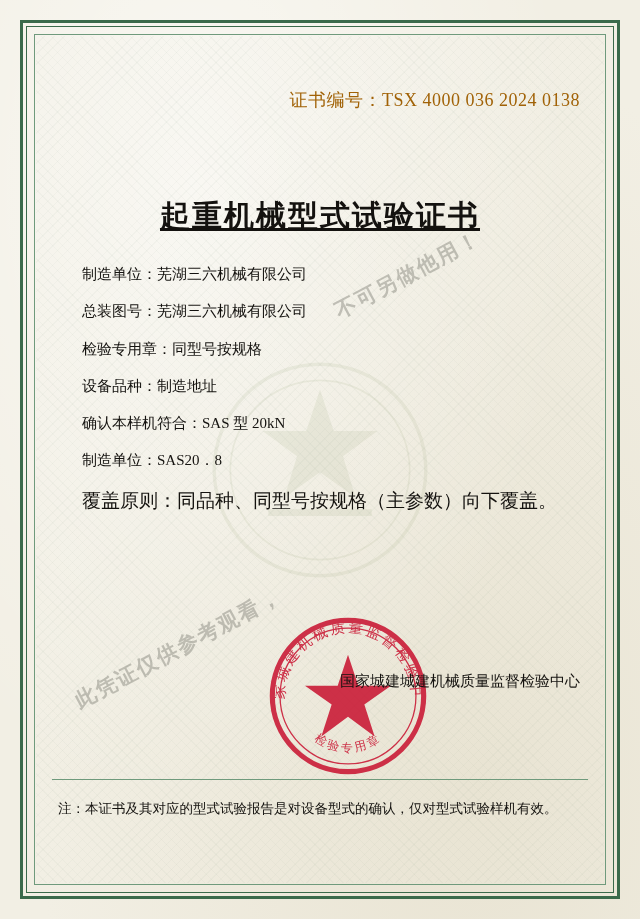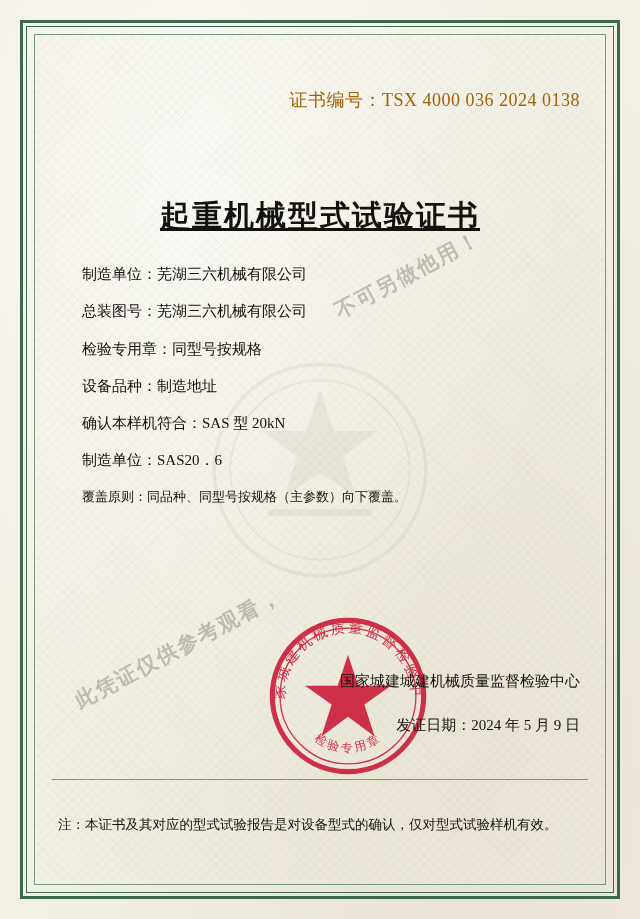--- a/index.html
+++ b/index.html
@@ -120,21 +120,21 @@
     color: #14120f;
     line-height: 1.35;
     white-space: nowrap;
   }
   .field-label { }
   .field-value { }
 
   .coverage-row {
     margin-top: 3px;
     margin-bottom: 0;
-    font-size: 13px;
+    font-size: 19px;
     color: #14120f;
     white-space: nowrap;
   }
 
   .statement {
     position: absolute;
     left: 62px;
     right: 58px;
     top: 596px;
     font-size: 15px;
@@ -180,21 +180,20 @@
     border-top: 1px solid #6f9a7c;
   }
   .footnote {
     position: absolute;
     left: 58px;
     right: 52px;
     top: 800px;
     font-size: 13.5px;
     color: #14120f;
     white-space: nowrap;
-    margin-top: 16px;
   }
 
   
   .wm-text {
     position: absolute;
     color: rgba(120,120,110,0.42);
     font-size: 21px;
     font-weight: bold;
     letter-spacing: 2px;
     white-space: nowrap;
@@ -249,21 +248,21 @@
     <div class="field-row">
       <span class="field-label">检验专用章：</span><span class="field-value">同型号按规格</span>
     </div>
     <div class="field-row">
       <span class="field-label">设备品种：</span><span class="field-value">制造地址</span>
     </div>
     <div class="field-row">
       <span class="field-label">确认本样机符合：</span><span class="field-value">SAS 型 20kN</span>
     </div>
     <div class="field-row">
-      <span class="field-label">制造单位：</span><span class="field-value">SAS20．6</span>
+      <span class="field-label">制造单位：</span><span class="field-value">SAS20．8</span>
     </div>
     <div class="coverage-row">覆盖原则：同品种、同型号按规格（主参数）向下覆盖。</div>
   </div>
 
 
   <svg class="seal" viewBox="0 0 200 200">
     <defs>
       <path id="sealTopArc" d="M 100,100 m -74,0 a 74,74 0 1,1 148,0" fill="none"></path>
       <path id="sealBottomArc" d="M 100,100 m -52,38 a 64,64 0 0,0 104,0" fill="none"></path>
     </defs>
@@ -272,23 +271,20 @@
     <text font-size="17" fill="#c8102e" font-family="'Liberation Serif', serif" letter-spacing="3">
       <textPath href="#sealTopArc" startOffset="50%" text-anchor="middle">国家城建机械质量监督检验中心</textPath>
     </text>
     <text font-size="14" fill="#c8102e" font-family="'Liberation Serif', serif" letter-spacing="3">
       <textPath href="#sealBottomArc" startOffset="50%" text-anchor="middle">检验专用章</textPath>
     </text>
     <path d="M100 52 L112 88 L150 88 L119 110 L131 147 L100 124 L69 147 L81 110 L50 88 L88 88 Z" fill="#c8102e"></path>
   </svg>
 
   <div class="issuer">国家城建城建机械质量监督检验中心</div>
-  <div class="issue-date">
-    <span>发证日期：</span><span>2024 年 5 月 9 日</span>
-  </div>
 
   <div class="footnote-divider"></div>
   <div class="footnote">注：本证书及其对应的型式试验报告是对设备型式的确认，仅对型式试验样机有效。</div>
 
   <div class="wm-text wm-text-1">不可另做他用！</div>
   <div class="wm-text wm-text-2">此凭证仅供参考观看，</div>
 
 </div>
 
 </body></html>

